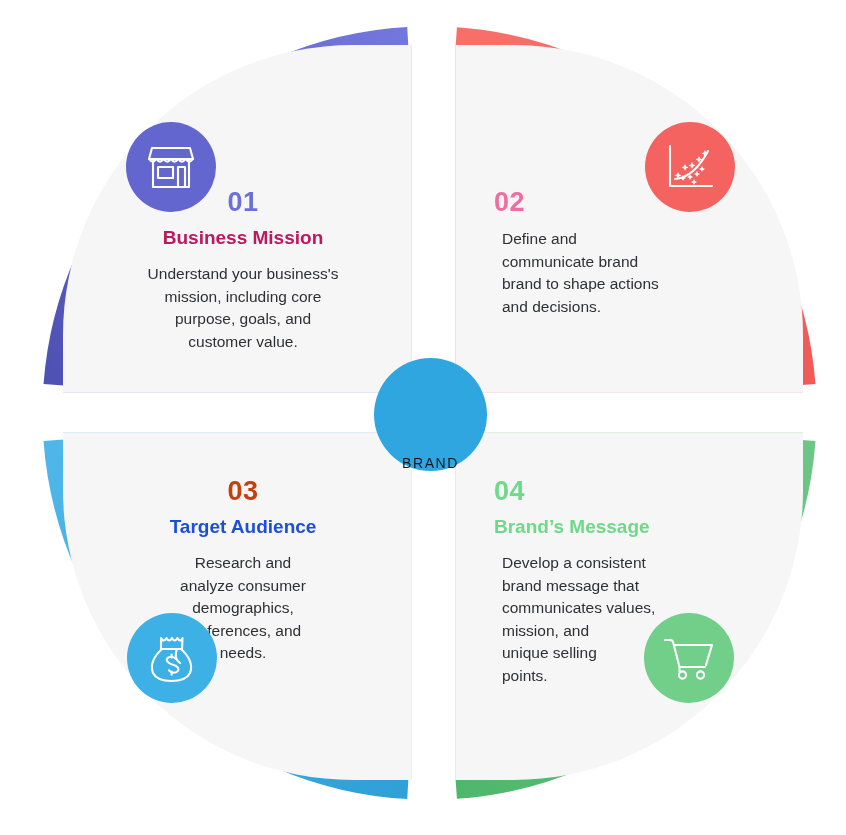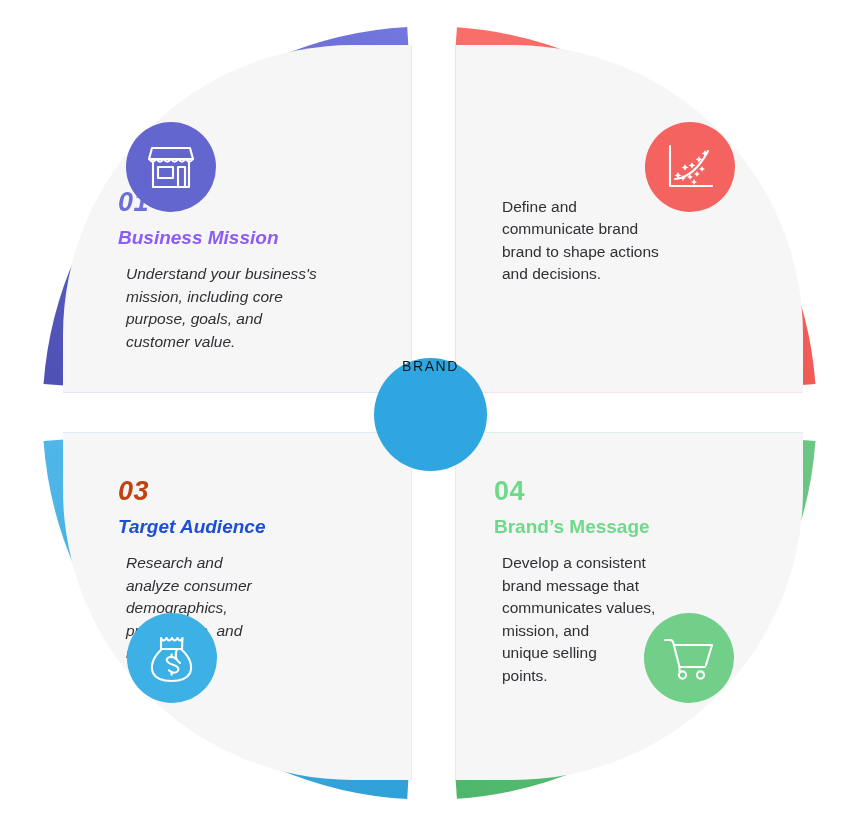--- a/index.html
+++ b/index.html
@@ -63,21 +63,21 @@
     border-bottom-right-radius: 290px;
     border-top: 1px solid #dff0e4;
     border-left: 1px solid #e0f0e5;
   }
 
   
   .txt {
     position: absolute;
     width: 250px;
   }
-  .txt-right { text-align: left; font-style: italic; }
+  .txt-right { text-align: center; }
   .txt-left  { text-align: left; }
 
   .q-num {
     font-size: 27px;
     font-weight: bold;
     line-height: 1.05;
     letter-spacing: 0.5px;
     margin: 0 0 12px 0;
   }
   .q-title {
@@ -119,21 +119,21 @@
   
   #hub {
     position: absolute;
     left: 374px;
     top: 358px;
     width: 113px;
     height: 113px;
     border-radius: 50%;
     background: #2fa6e0;
     display: flex;
-    align-items: flex-start;
+    align-items: flex-end;
     justify-content: center;
   }
   #hub-label {
     font-size: 14px;
     letter-spacing: 1.6px;
     color: #14171a;
     font-weight: normal;
   }
 </style>
 </head>
@@ -173,28 +173,29 @@
     </g>
   </svg>
 
   <div class="panel panel-q1"></div>
   <div class="panel panel-q2"></div>
   <div class="panel panel-q3"></div>
   <div class="panel panel-q4"></div>
 
   <div class="txt txt-right txt-q1">
     <p class="q-num" style="color:#6c6fd8">01</p>
-    <p class="q-title" style="color:#8b5cf6">Business Mission</p>
+    <p class="q-title" style="color:#be185d">Business Mission</p>
     <p class="q-body">Understand your business's
 mission, including core
 purpose, goals, and
 customer value.</p>
   </div>
 
   <div class="txt txt-left txt-q2">
+    <p class="q-num" style="color:#f46ba0">02</p>
     <p class="q-body">Define and
 communicate brand
 brand to shape actions
 and decisions.</p>
   </div>
 
   <div class="txt txt-right txt-q3">
     <p class="q-num" style="color:#c2410c">03</p>
     <p class="q-title" style="color:#1d4ed8">Target Audience</p>
     <p class="q-body">Research and

